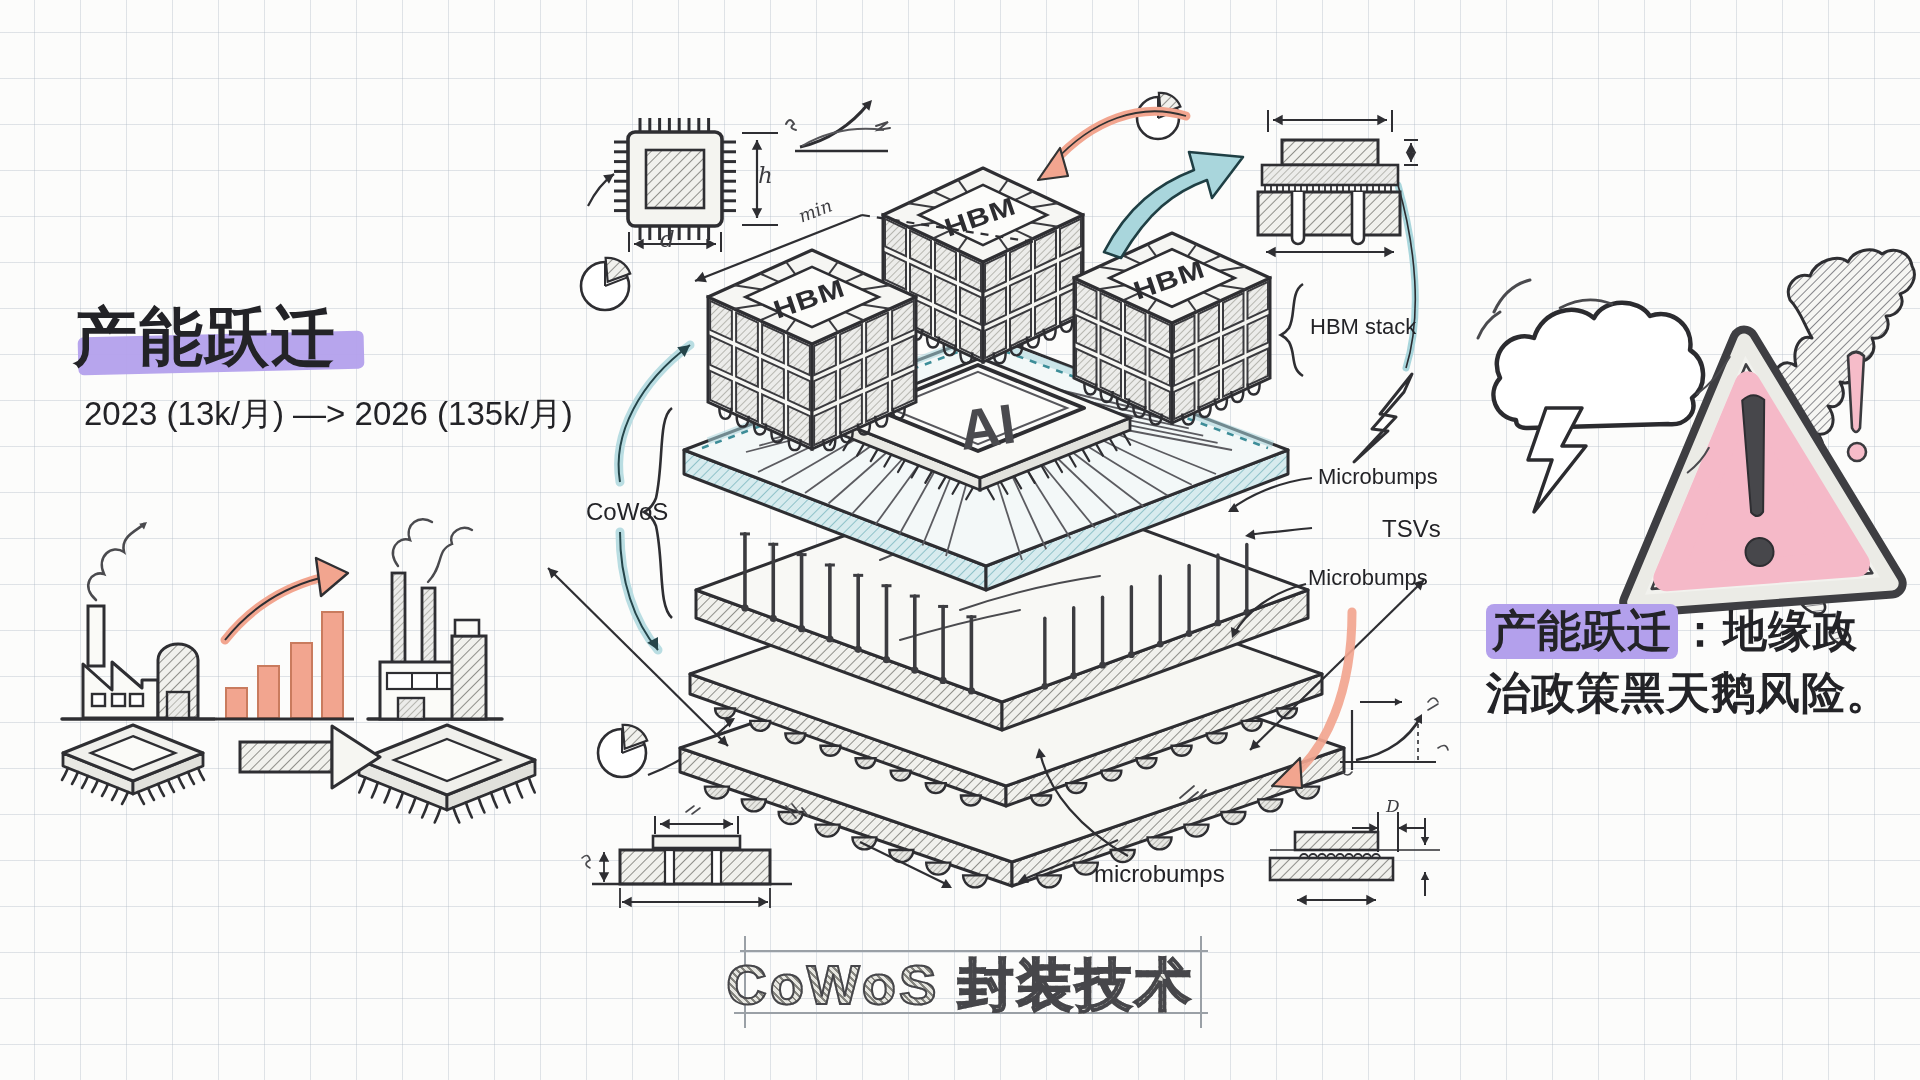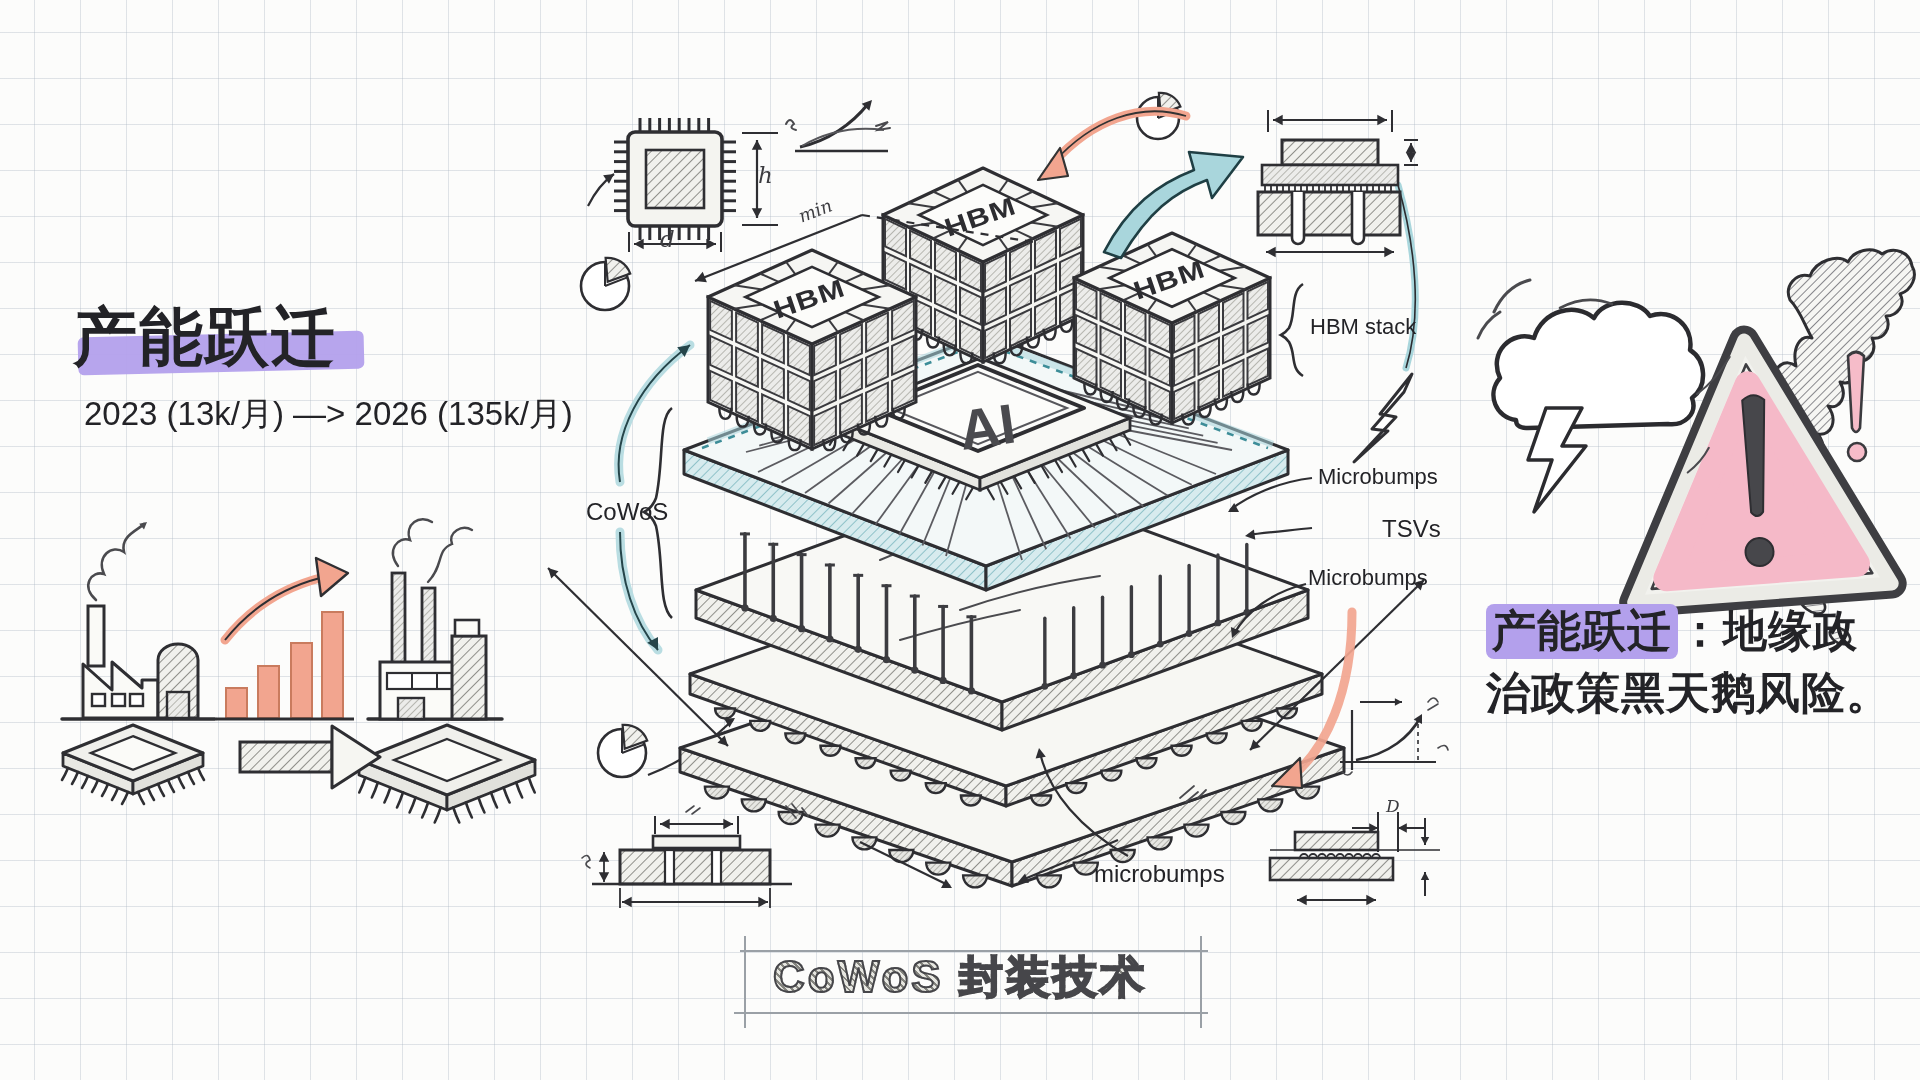--- a/index.html
+++ b/index.html
@@ -25,21 +25,21 @@
   #tsvs-label{left:1382px;top:515px;font-size:24px;}
   #microbumps-label{left:1308px;top:565px;font-size:22px;}
   #microbumps-bottom-label{left:1094px;top:860px;font-size:24px;}
   #min-label{left:798px;top:200px;font-size:18px;transform:rotate(-21deg);}
   #h-label{left:758px;top:162px;font-size:23px;}
   #d-label{left:660px;top:226px;font-size:23px;}
   #dd-label{left:1386px;top:796px;font-size:17px;}
   #warn-text{left:1486px;top:600px;width:450px;font-size:44px;font-weight:700;line-height:62px;z-index:3;letter-spacing:1px;}
   #warn-text .hl{background:#b3a0ec;border-radius:8px;padding:2px 6px 4px 6px;box-decoration-break:clone;}
   #cowos-title{
-    left:50%;top:948px;transform:translateX(-50%);font-size:44px;font-weight:700;letter-spacing:3px;z-index:3;
+    left:50%;top:948px;transform:translateX(-50%);font-size:56px;font-weight:700;letter-spacing:3px;z-index:3;
     color:#6b6b66;-webkit-text-stroke:2px #46464a;
     background:repeating-linear-gradient(45deg,#84847e 0 2px,#e7e7e1 2px 5px);
     -webkit-background-clip:text;background-clip:text;-webkit-text-fill-color:transparent;
   }
   .guide{position:absolute;background:#9aa0a6;z-index:2;}
   #guide-top{left:740px;top:950px;width:468px;height:2px;}
   #guide-bottom{left:734px;top:1012px;width:474px;height:2px;}
   #guide-tick-left{left:744px;top:936px;width:2px;height:92px;}
   #guide-tick-right{left:1200px;top:936px;width:2px;height:92px;}
 </style>

